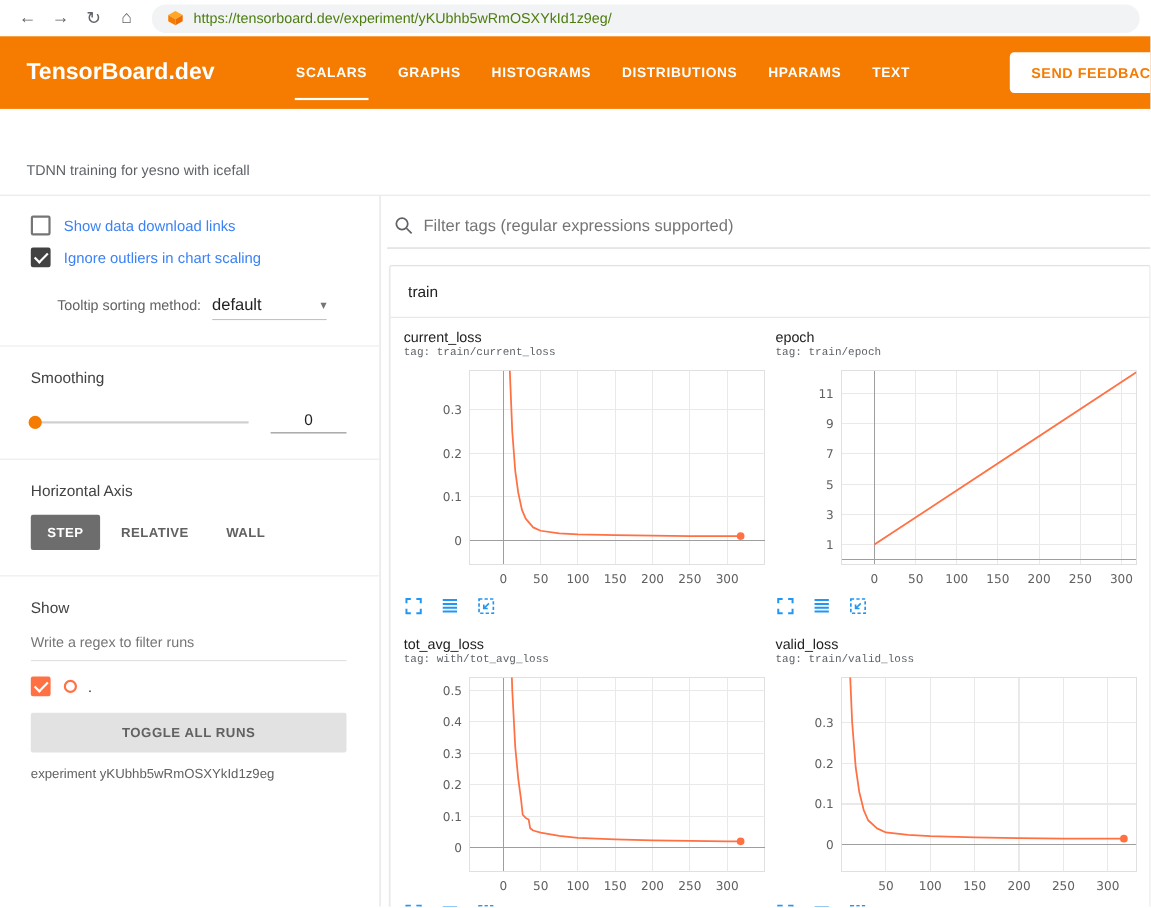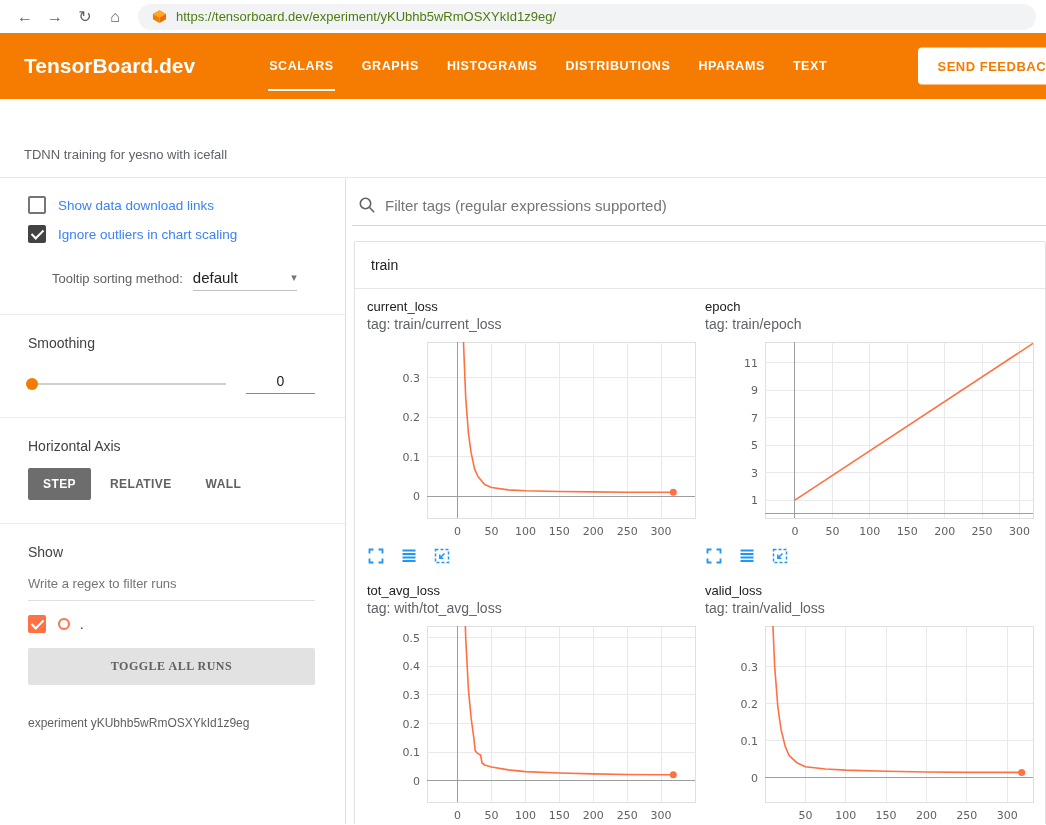--- a/index.html
+++ b/index.html
@@ -69,38 +69,38 @@
   .axis-btn.active { background:#6d6d6d; color:#fff; }
   .runs-filter { display:block; width:100%; margin-top:16px; border:none; border-bottom:1px solid #e0e0e0;
     outline:none; font-size:13px; color:#212121; padding:0 0 9px 0; background:transparent;
     font-family:"Liberation Sans", sans-serif; }
   .runs-filter::placeholder { color:#757575; }
   .run-row { display:flex; align-items:center; margin-top:14px; cursor:pointer; }
   .run-swatch { width:12px; height:12px; border:2px solid #ff7043; border-radius:50%; margin-right:10px; flex:none; }
   .run-name { font-size:13px; color:#212121; }
   .toggle-all { display:block; width:100%; margin-top:15px; background:#e2e2e2; color:#616161;
     font-size:12px; font-weight:bold; letter-spacing:.5px; border:none; border-radius:2px;
-    padding:11px 0; cursor:pointer; font-family:Liberation Serif, serif; }
-  .exp-caption { margin-top:31px; font-size:12px; color:#616161; }
+    padding:11px 0; cursor:pointer; font-family:Liberation Sans, sans-serif; }
+  .exp-caption { margin-top:12px; font-size:12px; color:#616161; }
 
   
   .filter-bar { display:flex; align-items:center; gap:9px; padding:4px 0 11px 6px;
     border-bottom:1px solid #d4d4d4; }
   .search-icon { width:18px; height:18px; flex:none; }
   .filter-input { flex:1; border:none; outline:none; font-size:15px; color:#212121;
     background:transparent; font-family:"Liberation Sans", sans-serif; }
   .filter-input::placeholder { color:#757575; }
   .card { margin:15px 0 0 2px; border:1px solid #e2e2e2; background:#fff; border-radius:2px;
     box-shadow:0 1px 2px rgba(0,0,0,.06); }
   .card-header { padding:15px 16px; font-size:14px; color:#212121; border-bottom:1px solid #e6e6e6;
     cursor:pointer; }
   .charts-grid { display:grid; grid-template-columns:330px 330px; column-gap:8px; row-gap:18px;
     padding:10px 2px 20px 12px; }
   .chart-title { font-size:13px; color:#212121; }
-  .chart-tag { font-size:14px; color:#5f6368; margin-top:2px; }
+  .chart-tag { font-size:10px; color:#5f6368; margin-top:2px;font-family:Liberation Mono, monospace; }
   .chart-svg { display:block; margin-top:4px; }
   .chart-svg text { font-family:"DejaVu Sans", sans-serif; font-size:11px; fill:#616161; }
   .chart-toolbar { display:flex; gap:15px; margin-top:5px; }
   .tool { width:18px; height:18px; cursor:pointer; }
 </style>
 </head>
 <body>
 
 <div class="browser-bar">
   <span class="nav-icon">←</span>

